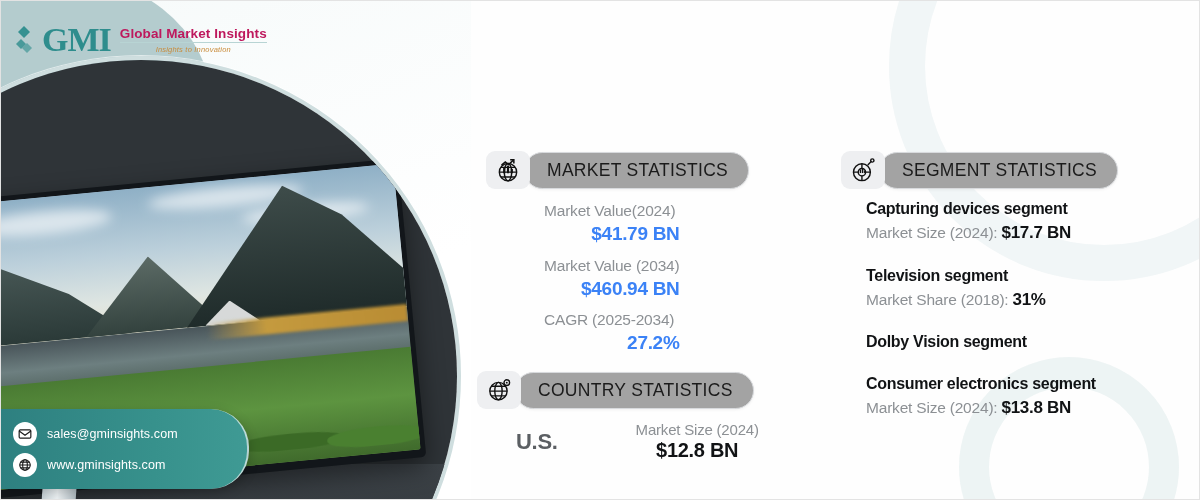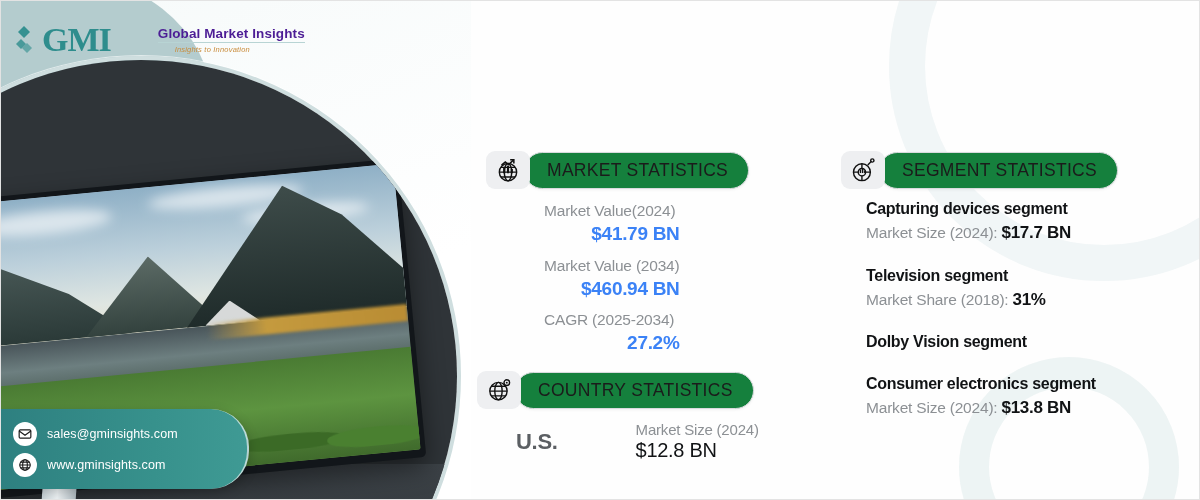--- a/index.html
+++ b/index.html
@@ -158,23 +158,23 @@
   .logo { position:absolute; left:12px; top:22px; display:flex; align-items:center; gap:7px; }
   .logo-mark { display:flex; align-items:center; }
   .logo-mark svg { width:22px; height:30px; }
   .logo-gmi {
     font-size:34px; font-weight:bold; color:#2e8d8d;
     letter-spacing:-1px; line-height:1;
     font-family:"Liberation Serif", serif;
   }
   .logo-words { display:flex; flex-direction:column; margin-left:2px; }
   .logo-name {
-    font-size:13.5px; font-weight:bold; color:#4c1d95;
+    font-size:13.5px; font-weight:bold; color:#be185d;
     letter-spacing:.1px; line-height:1.15;
-    border-bottom:1px solid #b8d4d4; padding-bottom:1px;margin-left:38px;
+    border-bottom:1px solid #b8d4d4; padding-bottom:1px;
   }
   .logo-tag {
     font-size:7.5px; color:#c98b3a; text-align:center;
     font-style:italic; margin-top:2px; letter-spacing:.2px;
   }
 
   
   .title-block { position:absolute; left:453px; top:30px; width:700px; }
   .title {
     font-size:31px; font-weight:bold; color:#4b4b4b;
@@ -195,21 +195,21 @@
   .sh-icon {
     width:44px; height:38px; border-radius:9px;
     background:#eeeff1;
     display:flex; align-items:center; justify-content:center;
     position:relative; z-index:1;
   }
   .sh-icon svg { width:26px; height:26px; }
   .sh-pill {
     margin-left:-6px;
     height:37px; padding:0 20px 0 22px;
-    background:#15803d; border:1px solid #d8dadd;
+    background:#a3a3a3; border:1px solid #d8dadd;
     border-radius:19px;
     display:flex; align-items:center;
     box-shadow:0 1px 3px rgba(0,0,0,.06);
   }
   .sh-label {
     font-size:17.5px; color:#1b1b1b; letter-spacing:.3px;
     white-space:nowrap;
   }
 
   #market-header  { left:485px; top:150px; }
@@ -232,22 +232,22 @@
   .country-stats {
     position:absolute; left:515px; top:420px;
     display:flex; align-items:flex-start; gap:78px;
   }
   .cs-country {
     font-size:22px; font-weight:bold; color:#5b5f63;
     letter-spacing:-.3px; padding-top:8px;
   }
   .cs-label { font-size:15px; color:#8c9094; letter-spacing:-.2px; }
   .cs-value {
-    font-size:20px; font-weight:normal; color:#111315;
-    letter-spacing:-.3px; text-align:left; margin-top:1px;
+    font-size:20px; font-weight:bold; color:#111315;
+    letter-spacing:-.3px; text-align:center; margin-top:1px;
   }
 
   
   .segment-stats { position:absolute; left:865px; top:198px; width:290px; }
   .seg-item { margin-bottom:21px; }
   .seg-name {
     font-size:16px; font-weight:bold; color:#111315;
     letter-spacing:-.3px; line-height:1.3;
   }
   .seg-line {

